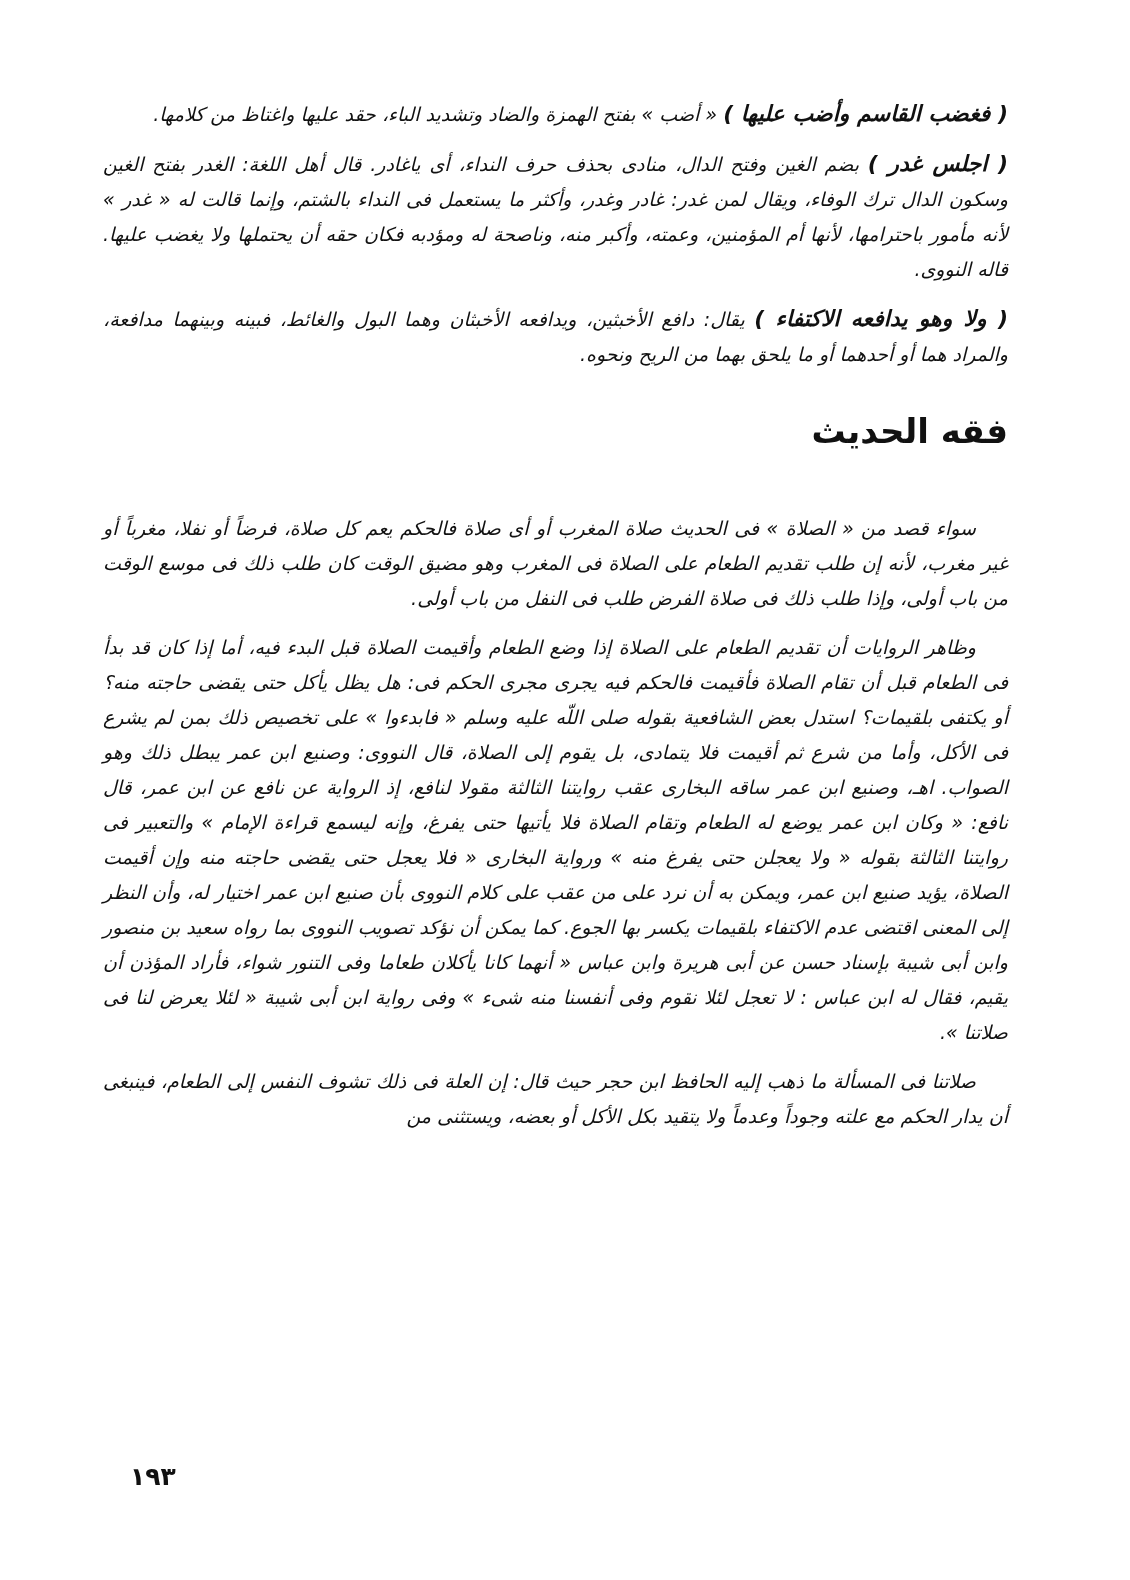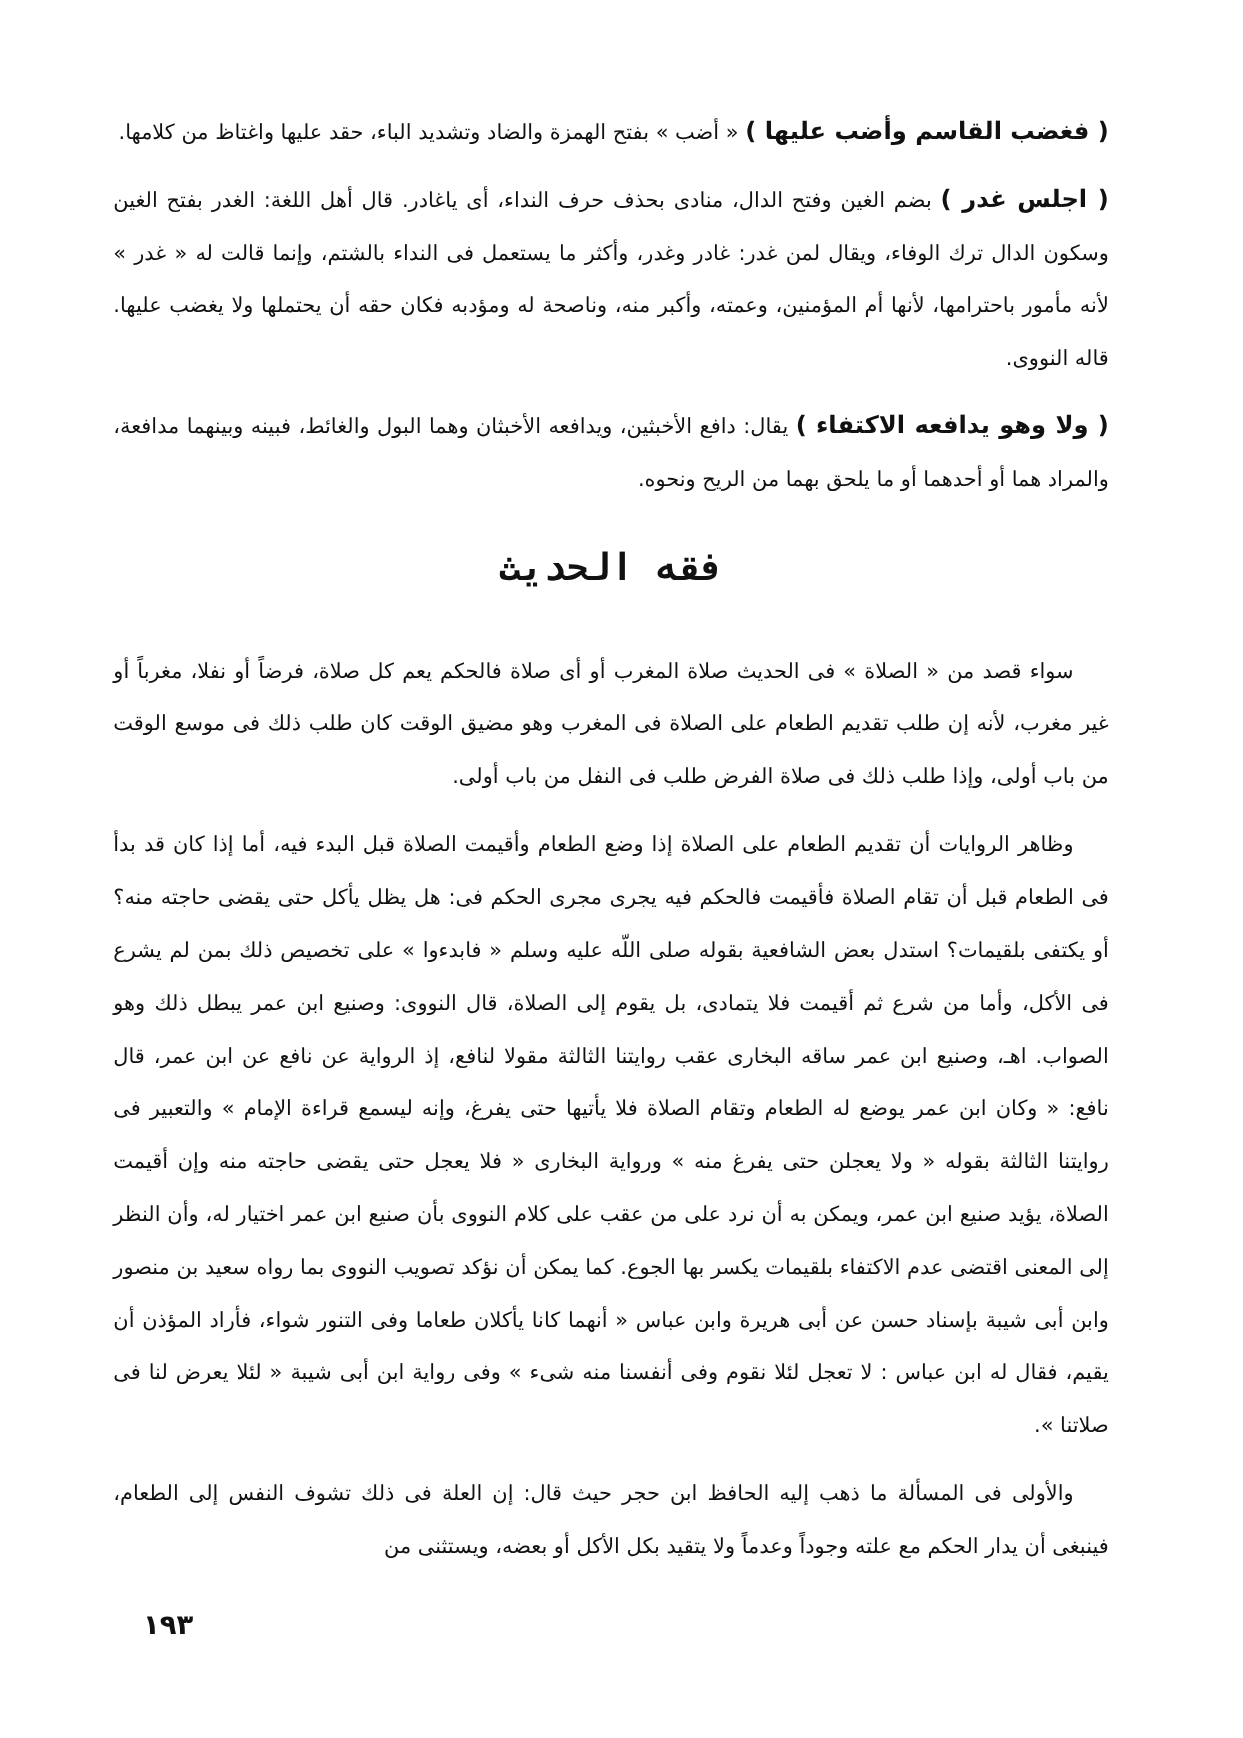--- a/index.html
+++ b/index.html
@@ -18,40 +18,39 @@
     .page {
       position: absolute;
       left: 103px;
       top: 96px;
       width: 905px;
       direction: rtl;
       text-align: justify;
     }
     .para {
       font-size: 19px;
-      line-height: 48px;
+      line-height: 35px;
       margin: 0 0 14px 0;
       text-align: justify;
       text-align-last: right;
+      font-style: italic;
     }
     .para.indent {
       text-indent: 32px;
     }
     .lemma {
       font-weight: bold;
       font-size: 22px;
     }
     .section-title {
-      text-align: center;
       font-weight: bold;
       font-size: 34px;
-      margin: 34px 0 42px 0;
+      margin: 34px 0 55px 0;
       line-height: 50px;
       letter-spacing: 1px;
-      font-family: Liberation Mono, monospace;
     }
     .page-number {
       position: absolute;
       left: 130px;
       top: 1462px;
       font-size: 25px;
       font-weight: bold;
       direction: rtl;
       letter-spacing: 3px;
     }
@@ -66,17 +65,17 @@
   <p class="para"><span class="lemma">( اجلس غدر )</span><span> بضم الغين وفتح الدال، منادى بحذف حرف النداء، أى ياغادر. قال أهل اللغة: الغدر بفتح الغين وسكون الدال ترك الوفاء، ويقال لمن غدر: غادر وغدر، وأكثر ما يستعمل فى النداء بالشتم، وإنما قالت له « غدر » لأنه مأمور باحترامها، لأنها أم المؤمنين، وعمته، وأكبر منه، وناصحة له ومؤدبه فكان حقه أن يحتملها ولا يغضب عليها. قاله النووى.</span></p>
 
   <p class="para"><span class="lemma">( ولا وهو يدافعه الاكتفاء )</span><span> يقال: دافع الأخبثين، ويدافعه الأخبثان وهما البول والغائط، فبينه وبينهما مدافعة، والمراد هما أو أحدهما أو ما يلحق بهما من الريح ونحوه.</span></p>
 
   <h2 class="section-title">فقه الحديث</h2>
 
   <p class="para indent">سواء قصد من « الصلاة » فى الحديث صلاة المغرب أو أى صلاة فالحكم يعم كل صلاة، فرضاً أو نفلا، مغرباً أو غير مغرب، لأنه إن طلب تقديم الطعام على الصلاة فى المغرب وهو مضيق الوقت كان طلب ذلك فى موسع الوقت من باب أولى، وإذا طلب ذلك فى صلاة الفرض طلب فى النفل من باب أولى.</p>
 
   <p class="para indent">وظاهر الروايات أن تقديم الطعام على الصلاة إذا وضع الطعام وأقيمت الصلاة قبل البدء فيه، أما إذا كان قد بدأ فى الطعام قبل أن تقام الصلاة فأقيمت فالحكم فيه يجرى مجرى الحكم فى: هل يظل يأكل حتى يقضى حاجته منه؟ أو يكتفى بلقيمات؟ استدل بعض الشافعية بقوله صلى اللّه عليه وسلم « فابدءوا » على تخصيص ذلك بمن لم يشرع فى الأكل، وأما من شرع ثم أقيمت فلا يتمادى، بل يقوم إلى الصلاة، قال النووى: وصنيع ابن عمر يبطل ذلك وهو الصواب. اهـ، وصنيع ابن عمر ساقه البخارى عقب روايتنا الثالثة مقولا لنافع، إذ الرواية عن نافع عن ابن عمر، قال نافع: « وكان ابن عمر يوضع له الطعام وتقام الصلاة فلا يأتيها حتى يفرغ، وإنه ليسمع قراءة الإمام » والتعبير فى روايتنا الثالثة بقوله « ولا يعجلن حتى يفرغ منه » ورواية البخارى « فلا يعجل حتى يقضى حاجته منه وإن أقيمت الصلاة، يؤيد صنيع ابن عمر، ويمكن به أن نرد على من عقب على كلام النووى بأن صنيع ابن عمر اختيار له، وأن النظر إلى المعنى اقتضى عدم الاكتفاء بلقيمات يكسر بها الجوع. كما يمكن أن نؤكد تصويب النووى بما رواه سعيد بن منصور وابن أبى شيبة بإسناد حسن عن أبى هريرة وابن عباس « أنهما كانا يأكلان طعاما وفى التنور شواء، فأراد المؤذن أن يقيم، فقال له ابن عباس : لا تعجل لئلا نقوم وفى أنفسنا منه شىء » وفى رواية ابن أبى شيبة « لئلا يعرض لنا فى صلاتنا ».</p>
 
-  <p class="para indent">والأولى فى المسألة ما ذهب إليه الحافظ ابن حجر حيث قال: إن العلة فى ذلك تشوف النفس إلى الطعام، فينبغى أن يدار الحكم مع علته وجوداً وعدماً ولا يتقيد بكل الأكل أو بعضه، ويستثنى من</p>
+  <p class="para indent">صلاتنا فى المسألة ما ذهب إليه الحافظ ابن حجر حيث قال: إن العلة فى ذلك تشوف النفس إلى الطعام، فينبغى أن يدار الحكم مع علته وجوداً وعدماً ولا يتقيد بكل الأكل أو بعضه، ويستثنى من</p>
 
 </div>
 
 <div class="page-number">١٩٣</div>
 
 </body></html>

